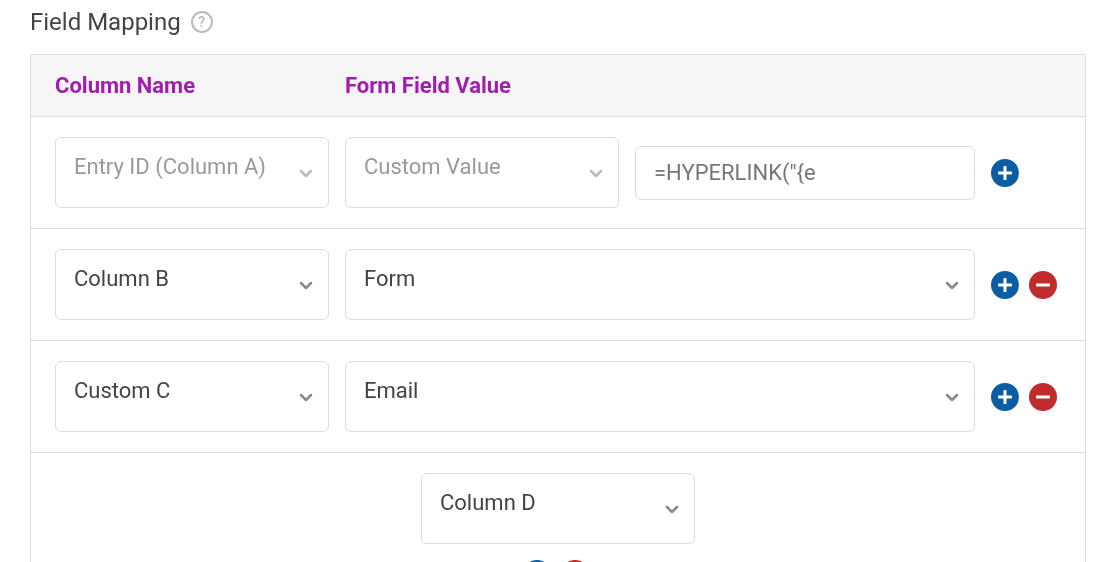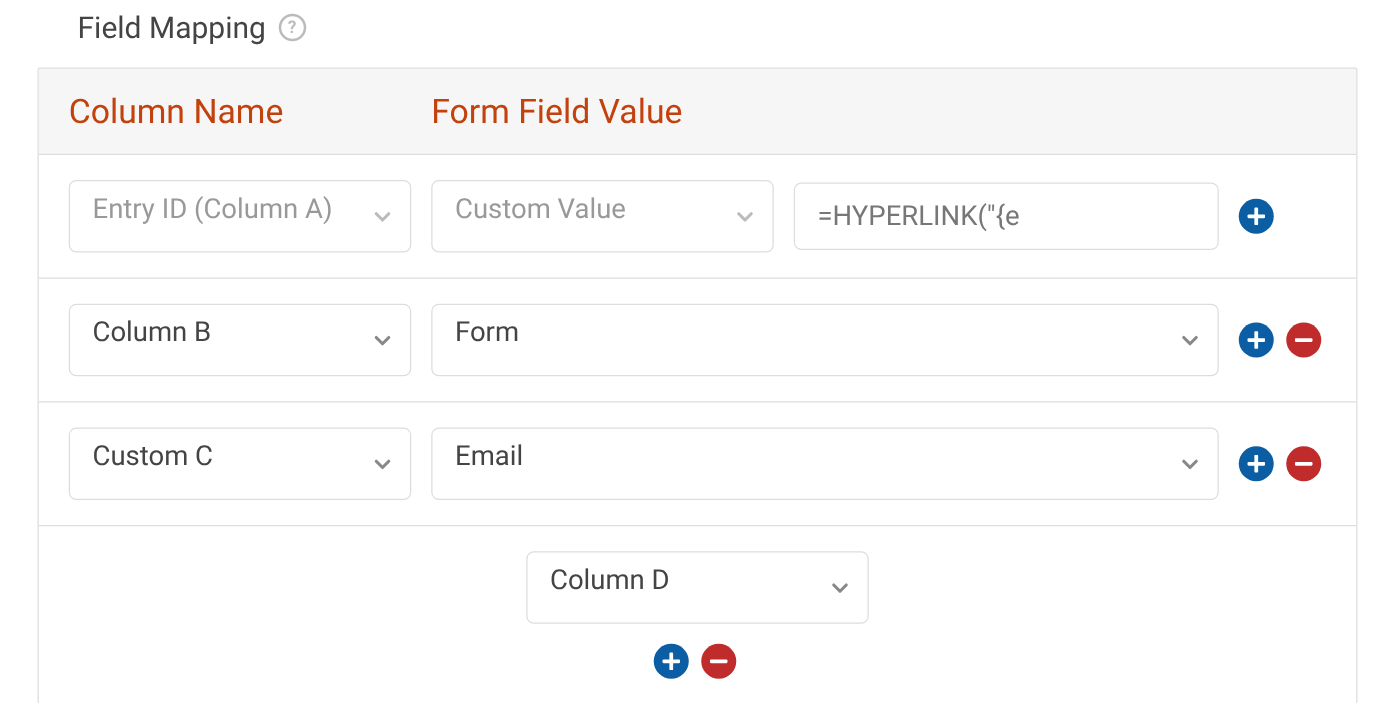--- a/index.html
+++ b/index.html
@@ -16,21 +16,20 @@
     .section-header {
       display: flex;
       align-items: center;
       gap: 10px;
       margin-bottom: 18px;
     }
     .section-title {
       font-size: 24px;
       font-weight: 400;
       color: #444;
-      margin-left: 32px;
     }
     .help-icon {
       width: 22px;
       height: 22px;
       border: 2px solid #bbb;
       border-radius: 50%;
       display: flex;
       align-items: center;
       justify-content: center;
       color: #bbb;
@@ -43,23 +42,23 @@
       border-radius: 2px;
       overflow: hidden;
     }
     .table-header {
       background: #f6f6f6;
       display: flex;
       padding: 18px 24px;
       border-bottom: 1px solid #ddd;
     }
     .th {
-      font-size: 27px;
-      color: #c2410c;
-      font-weight: 400;
+      font-size: 22px;
+      color: #a21caf;
+      font-weight: 700;
     }
     .th.col-name {
       width: 290px;
       flex-shrink: 0;
     }
     .th.col-value {
       flex: 1;
     }
     .table-row {
       display: flex;
@@ -69,21 +68,21 @@
       border-bottom: 1px solid #ddd;
     }
     .table-row:last-child {
       border-bottom: none;
       flex-direction: column;
     }
     .select-wrap {
       position: relative;
       border: 1px solid #ddd;
       border-radius: 6px;
-      height: 58px;
+      height: 71px;
       display: flex;
       align-items: center;
       padding: 0 44px 12px 18px;
       font-size: 22px;
       color: #444;
       background: #fff;
       cursor: pointer;
       overflow: hidden;
       white-space: nowrap;
     }

